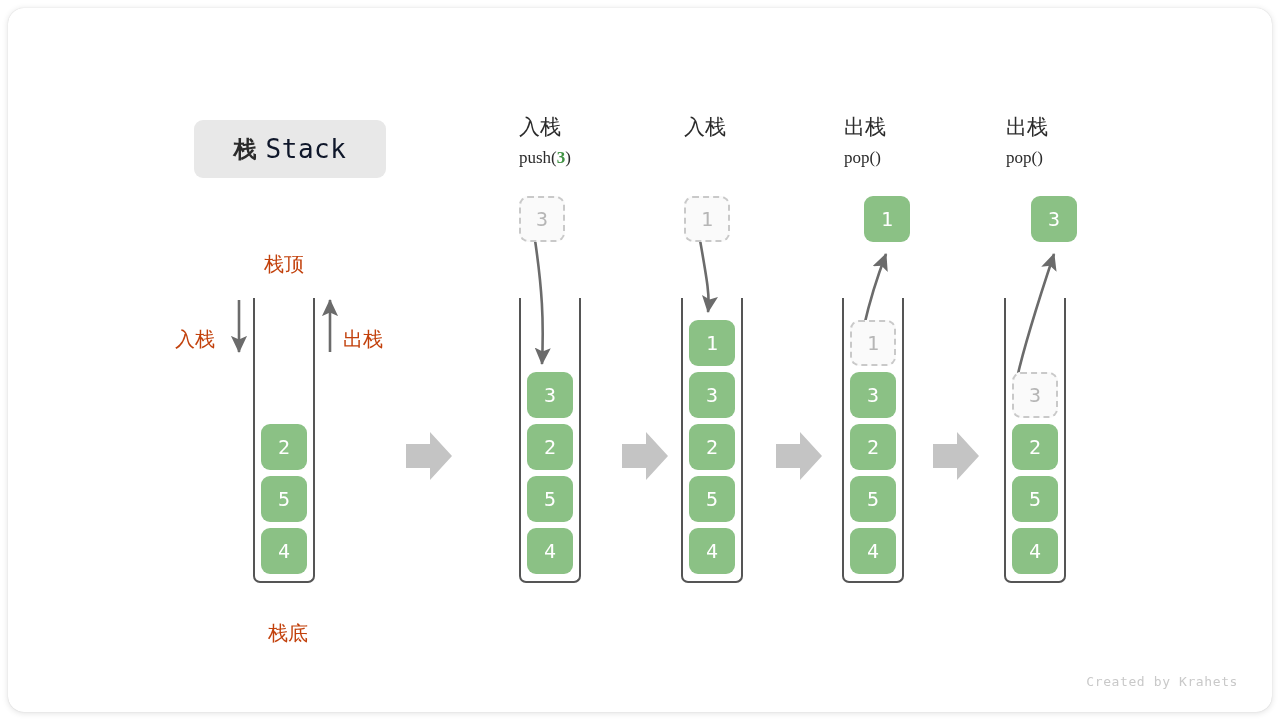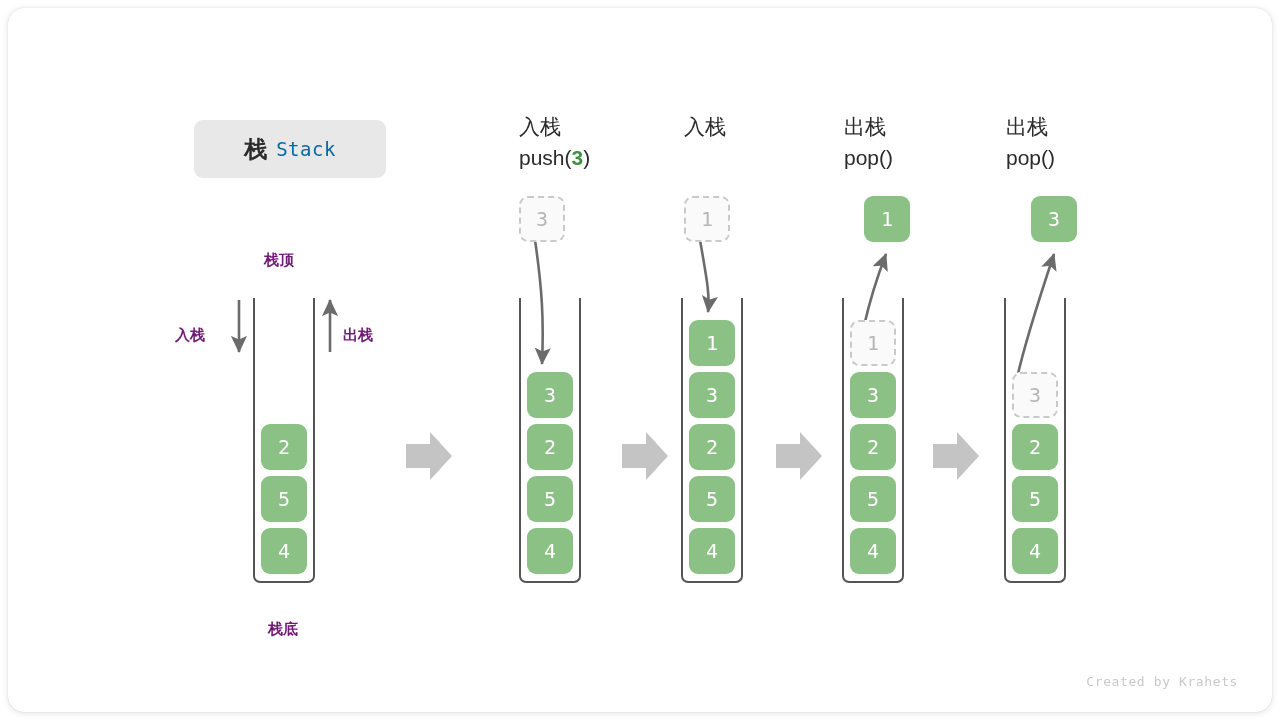--- a/index.html
+++ b/index.html
@@ -38,43 +38,43 @@
     justify-content: center;
     gap: 9px;
   }
   .title-cn {
     font-size: 23px;
     font-weight: bold;
     color: #2b2b2b;
     font-family: "DejaVu Sans", sans-serif;
   }
   .title-en {
-    font-size: 19px;
-    color: #0369a1;
+    font-size: 26px;
+    color: #0f172a;
     font-family: "DejaVu Sans Mono", monospace;
     letter-spacing: 0.5px;
   }
 
   
   .col-header {
     position: absolute;
     width: 190px;
     text-align: left;
   }
   .col-header .line1 {
     font-size: 21px;
     color: #2b2b2b;
     font-family: "DejaVu Sans", sans-serif;
     line-height: 30px;
     white-space: nowrap;
   }
   .col-header .line2 {
-    font-size: 21px;
+    font-size: 17px;
     color: #2b2b2b;
-    font-family: Liberation Sans, sans-serif;
+    font-family: Liberation Serif, serif;
     line-height: 32px;
     white-space: nowrap;
   }
   .col-header .line2 .arg {
     color: #3f9142;
     font-weight: bold;
   }
 
   
   .stack-col { position: absolute; }
@@ -109,23 +109,23 @@
   }
   .cell.ghost {
     background: #fafafa;
     color: #b6b6b6;
     border: 2px dashed #c9c9c9;
   }
 
   
   .lbl {
     position: absolute;
-    font-size: 15px;
-    font-weight: bold;
-    color: #701a75;
+    font-size: 20px;
+    font-weight: normal;
+    color: #c2410c;
     font-family: "DejaVu Sans", sans-serif;
     white-space: nowrap;
   }
 
   .svg-layer {
     position: absolute;
     left: 0; top: 0;
     width: 1264px; height: 704px;
     pointer-events: none;
   }

